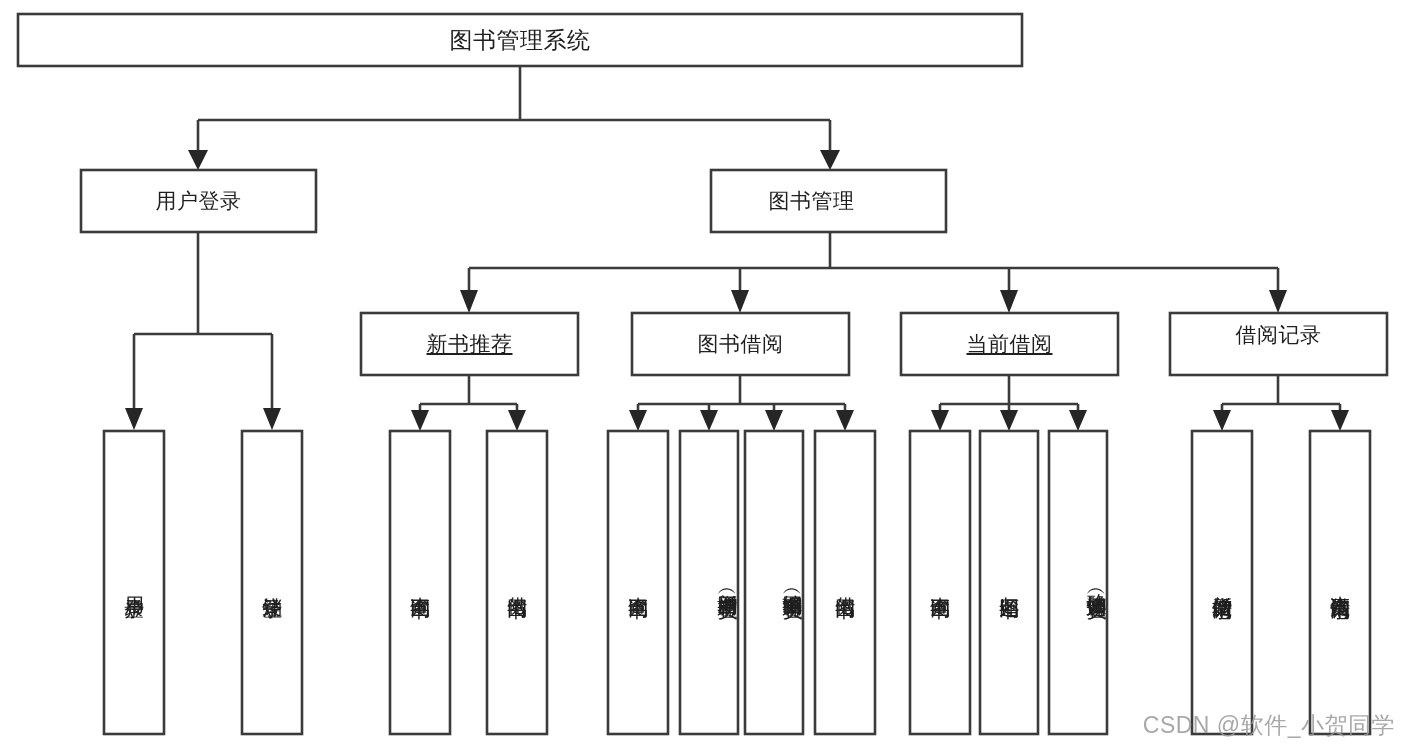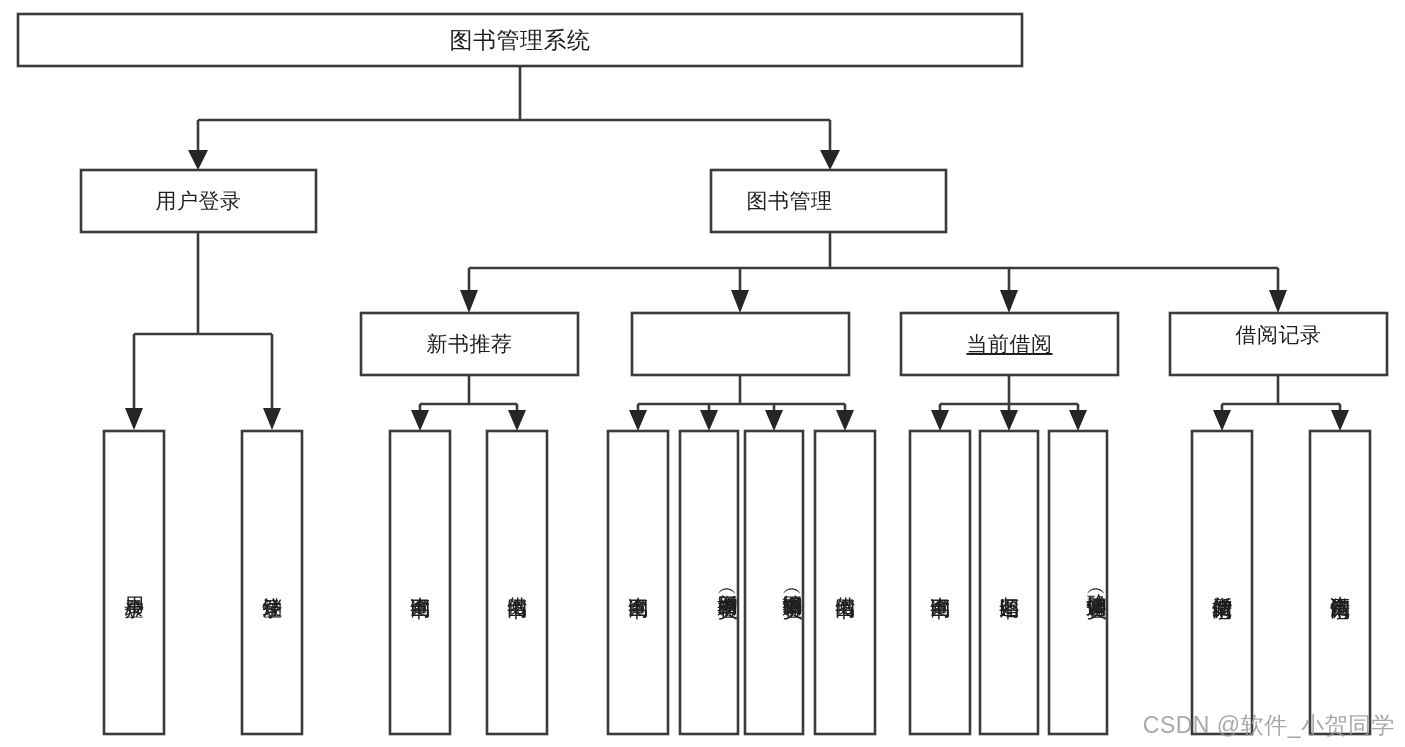--- a/index.html
+++ b/index.html
@@ -178,23 +178,24 @@
     <rect class="node-box" x="980" y="431" width="58" height="303"></rect>
     <rect class="node-box" x="1049" y="431" width="58" height="303"></rect>
 
     <rect class="node-box" x="1192" y="431" width="60" height="303"></rect>
     <rect class="node-box" x="1310" y="431" width="60" height="303"></rect>
   </svg>
 
   <div class="label-h" style="left:18px; top:14px; width:1004px; height:52px; font-size:23px;">图书管理系统</div>
 
   <div class="label-h" style="left:81px; top:170px; width:235px; height:62px;">用户登录</div>
-  <div class="label-h" style="left:672px; top:170px; width:235px; height:62px;">图书管理</div>
-
-  <div class="label-h" style="left:361px; top:313px; width:217px; height:62px;">新书推荐</div>
+  <div class="label-h" style="left:694px; top:170px; width:235px; height:62px;">图书管理</div>
+
+  <div class="label-h" style="left:361px; top:313px; width:217px; height:62px;text-decoration:underline;">新书推荐</div>
+  <div class="label-h" style="left:632px; top:313px; width:217px; height:62px;">图书借阅</div>
   <div class="label-h" style="left:901px; top:313px; width:217px; height:62px;text-decoration:underline;">当前借阅</div>
   <div class="label-h" style="left:1170px; top:313px; width:217px; height:44px;">借阅记录</div>
 
   <div class="label-v" style="left:104px; top:431px; width:60px; height:303px;">用户登录</div>
   <div class="label-v" style="left:242px; top:431px; width:60px; height:303px;">注销登录</div>
 
   <div class="label-v" style="left:390px; top:431px; width:60px; height:303px;">查询图书</div>
   <div class="label-v" style="left:487px; top:431px; width:60px; height:303px;">借阅图书</div>
 
   <div class="label-v" style="left:608px; top:431px; width:60px; height:303px;">查询图书</div>

